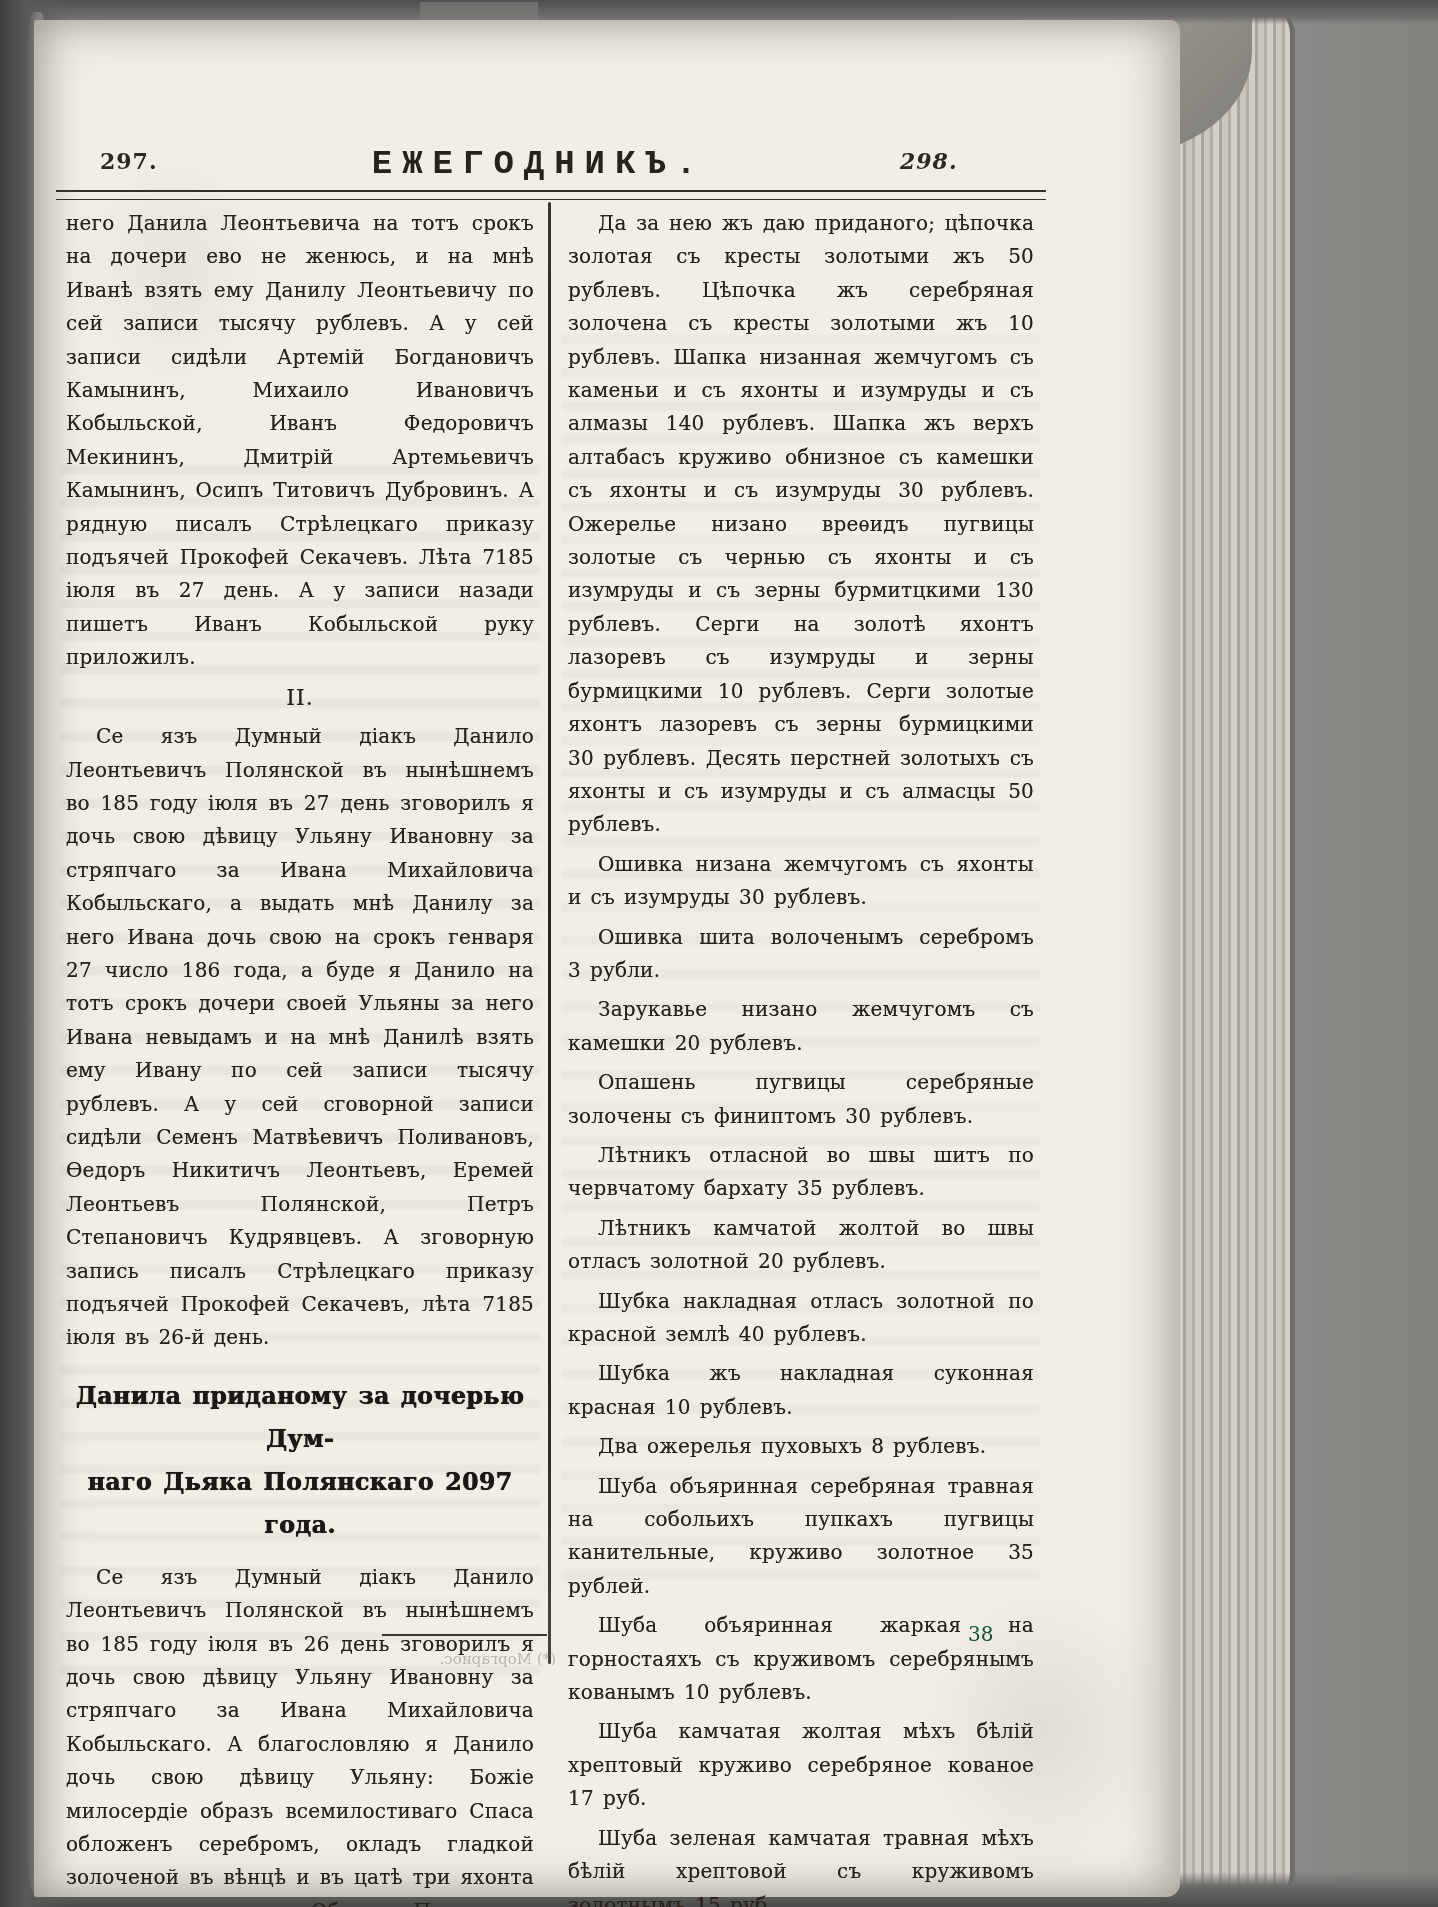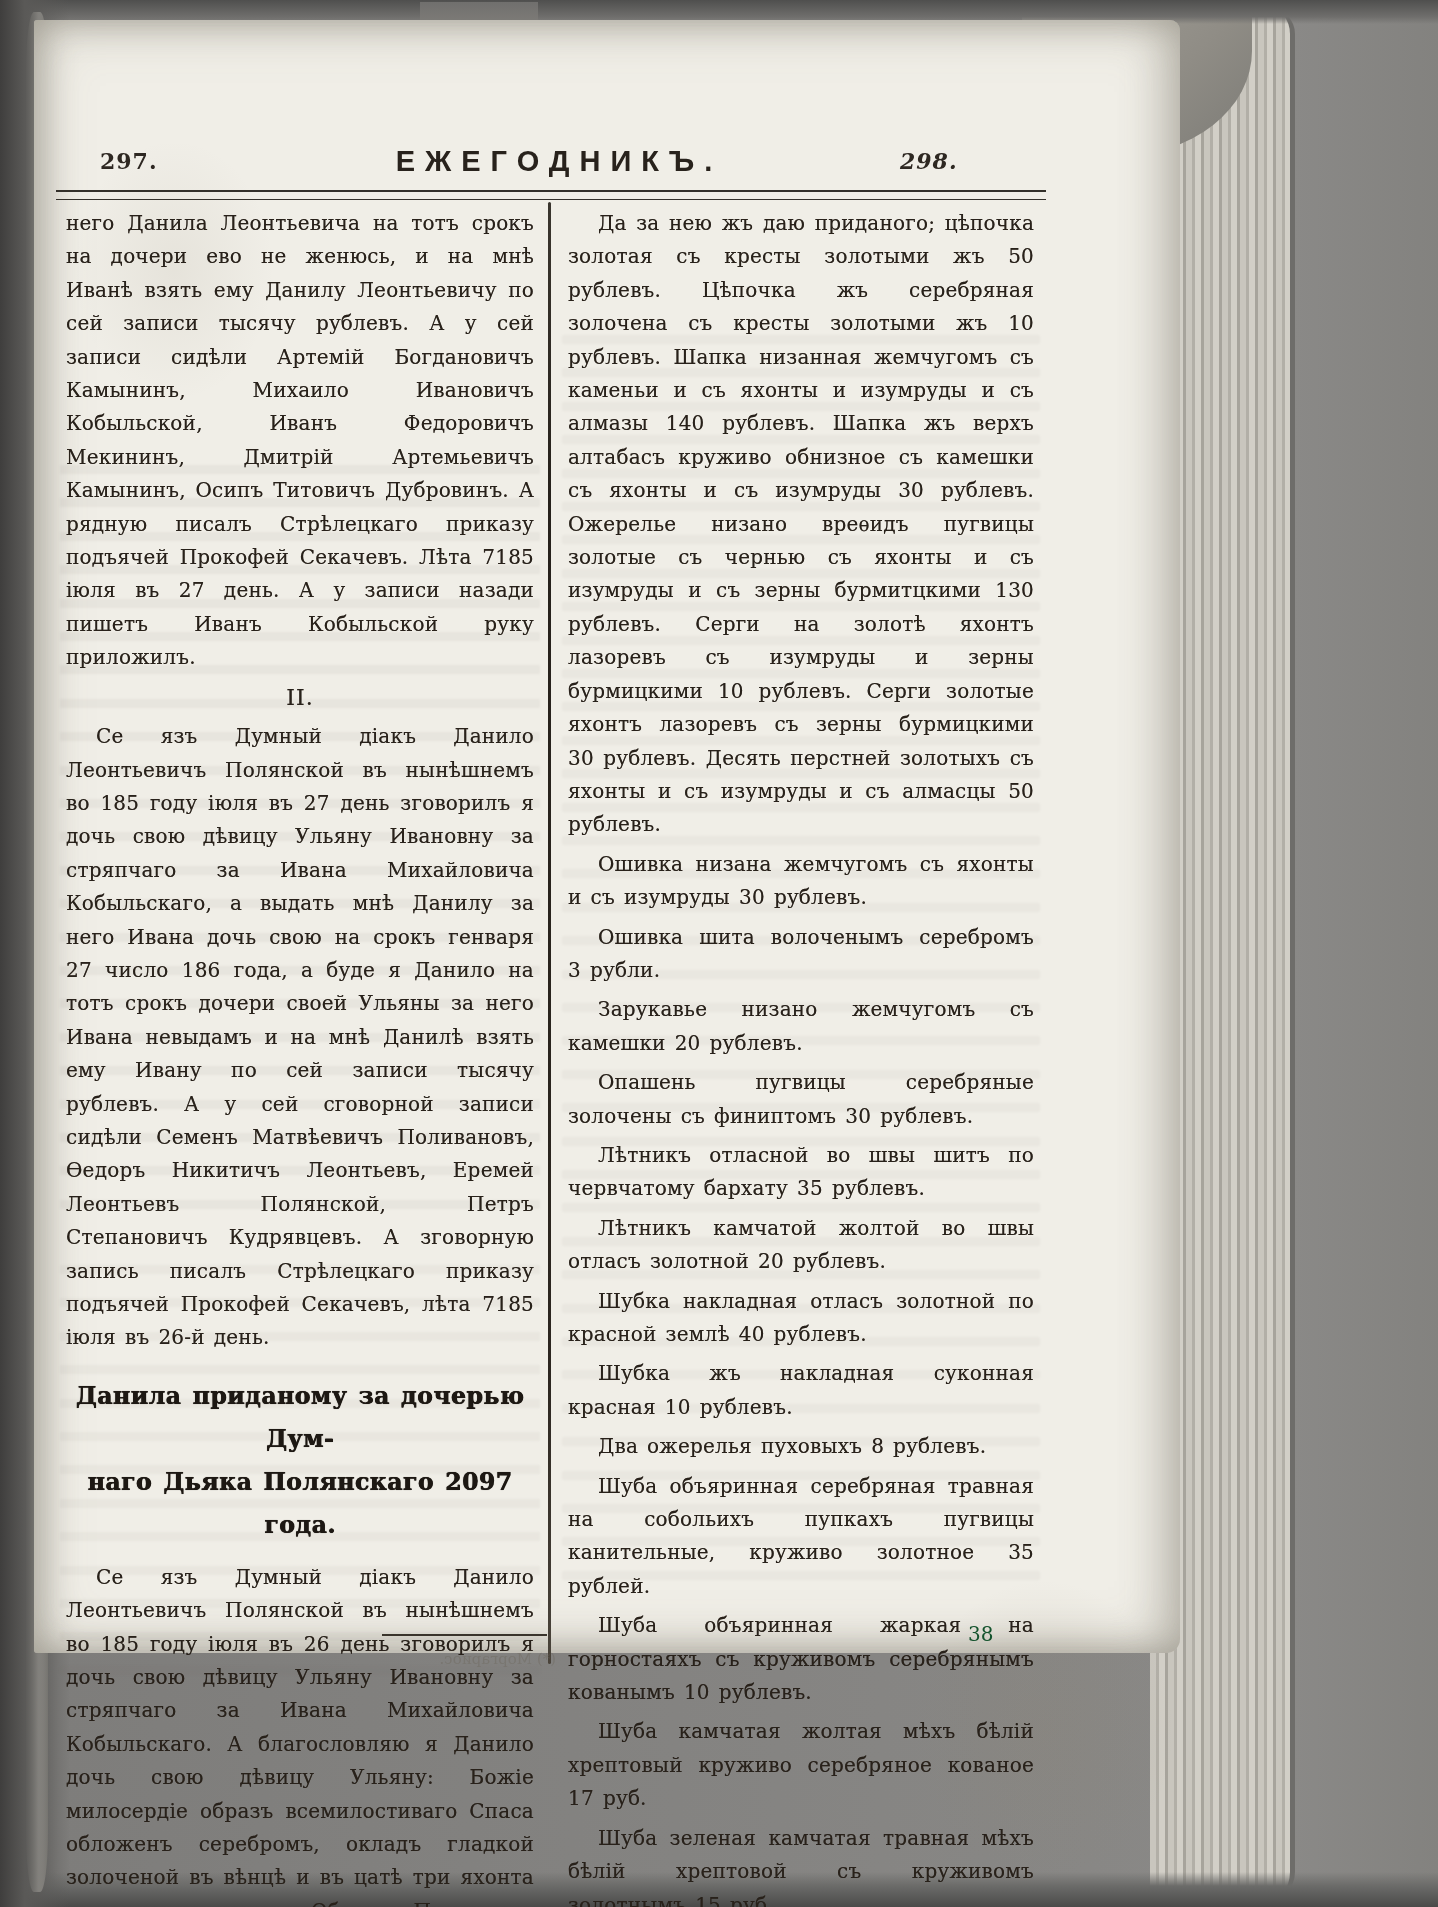--- a/index.html
+++ b/index.html
@@ -23,38 +23,38 @@
   .torn-corner-tr{position:absolute;left:1022px;top:6px;width:230px;height:150px;
     background:linear-gradient(135deg,#a3a099 0%,#8f8c85 60%,#7c7b76 100%);
     border-radius:12px 6px 58% 40%/10px 8px 70% 55%;}
   .torn-notch-top{position:absolute;left:420px;top:2px;width:118px;height:66px;
     background:linear-gradient(180deg,#706f6d,#8e8b84 70%,#9a978f);
     border-radius:0 0 55% 65%/0 0 90% 80%;}
   .torn-bit-right{position:absolute;left:1092px;top:1000px;width:80px;height:150px;
     background:linear-gradient(90deg,rgba(150,147,140,0),#a5a29a 60%);
     border-radius:40%/30%;opacity:.7;}
   
-  .page{position:absolute;left:34px;top:20px;width:1146px;height:1633px;
+  .page{position:absolute;left:34px;top:20px;width:1146px;height:1877px;
     background:
       radial-gradient(120% 90% at 45% 40%,rgba(255,255,255,.55),rgba(255,255,255,0) 70%),
       linear-gradient(90deg,#d9d6cd 0%,#efedе6 3%,#f2f0e9 80%,#e4e1d8 97%,#cfccc3 100%),
       #f0eee7;
     background-color:#f0eee7;color:#2b241d;border-radius:3px 10px 14px 3px;
     box-shadow:inset 0 0 60px rgba(120,110,90,.25), inset -18px 0 40px rgba(110,105,95,.30), inset 14px 0 30px rgba(90,85,75,.28);}
   .stain1{position:absolute;left:880px;top:1560px;width:260px;height:300px;border-radius:50%;
     background:radial-gradient(closest-side,rgba(140,130,110,.16),rgba(140,130,110,0));}
   .stain2{position:absolute;left:40px;top:120px;width:200px;height:260px;border-radius:50%;
     background:radial-gradient(closest-side,rgba(140,130,110,.10),rgba(140,130,110,0));}
   
   .folio{position:absolute;top:128px;font-size:22px;font-weight:bold;letter-spacing:1px;color:#2e2822;}
   .folio-left{left:66px;}
   .folio-right{left:866px;font-style:italic;}
   .running-title{position:absolute;left:0;top:125px;width:1010px;text-align:center;
-    font-family:Liberation Sans, sans-serif;font-weight:bold;
-    font-size:29px;letter-spacing:10px;color:#28221c;padding-left:20px;}
+    font-family:Liberation Mono, monospace;font-weight:bold;
+    font-size:34px;letter-spacing:10px;color:#28221c;}
   .head-rule{position:absolute;left:22px;top:170px;width:990px;height:7px;
     border-top:2.5px solid #33302a;border-bottom:1.5px solid #33302a;}
   
   .column{position:absolute;top:181px;font-size:20px;line-height:33.4px;text-align:justify;
     color:#28211a;letter-spacing:.2px;word-spacing:2.5px;
     text-shadow:0 0 .5px rgba(40,33,26,.55);}
   .col-left{left:26px;width:480px;}
   .col-right{left:528px;width:478px;}
   .column p{margin:6px;text-indent:30px;}
   .column p.noindent{text-indent:0;}

